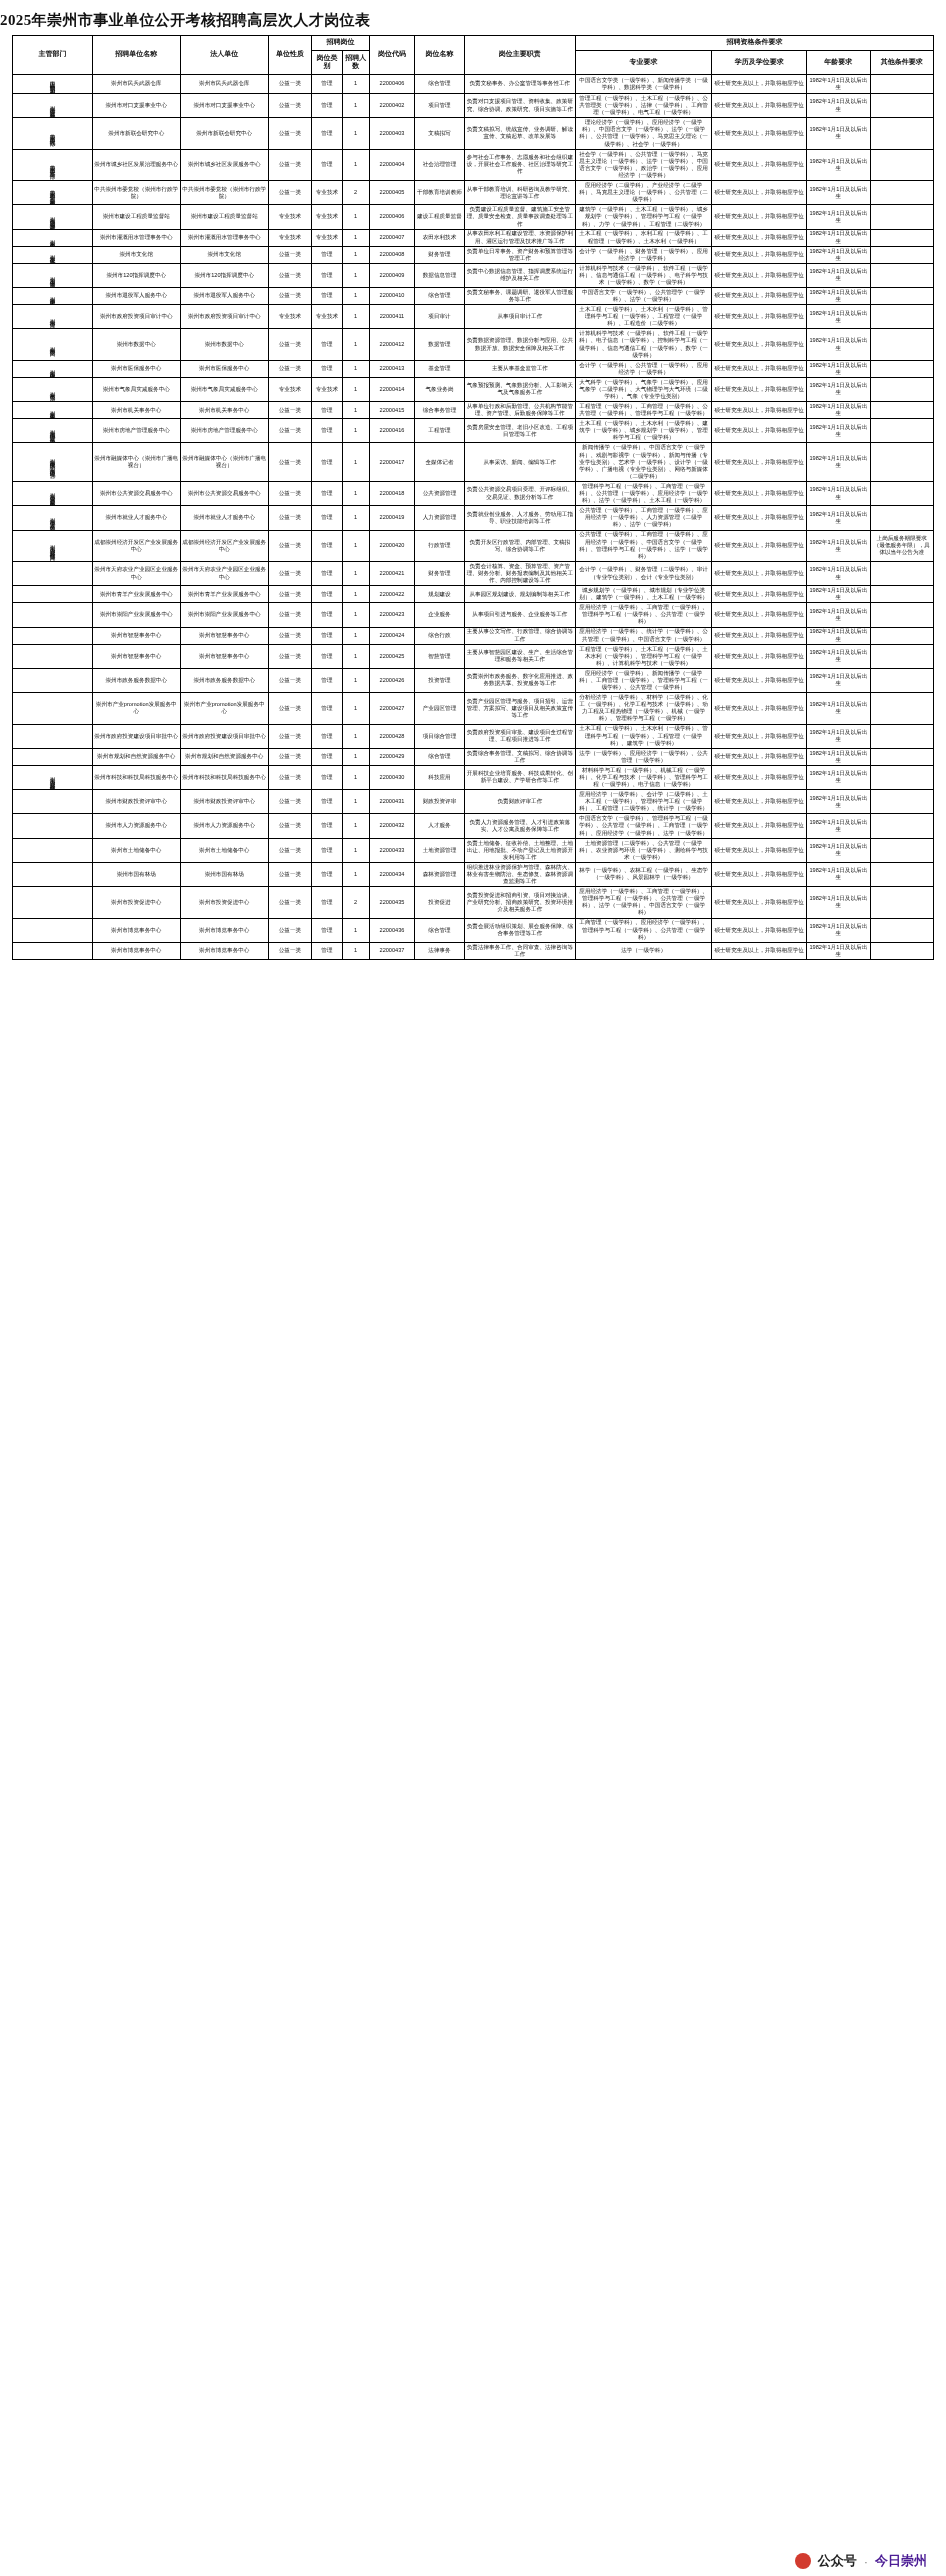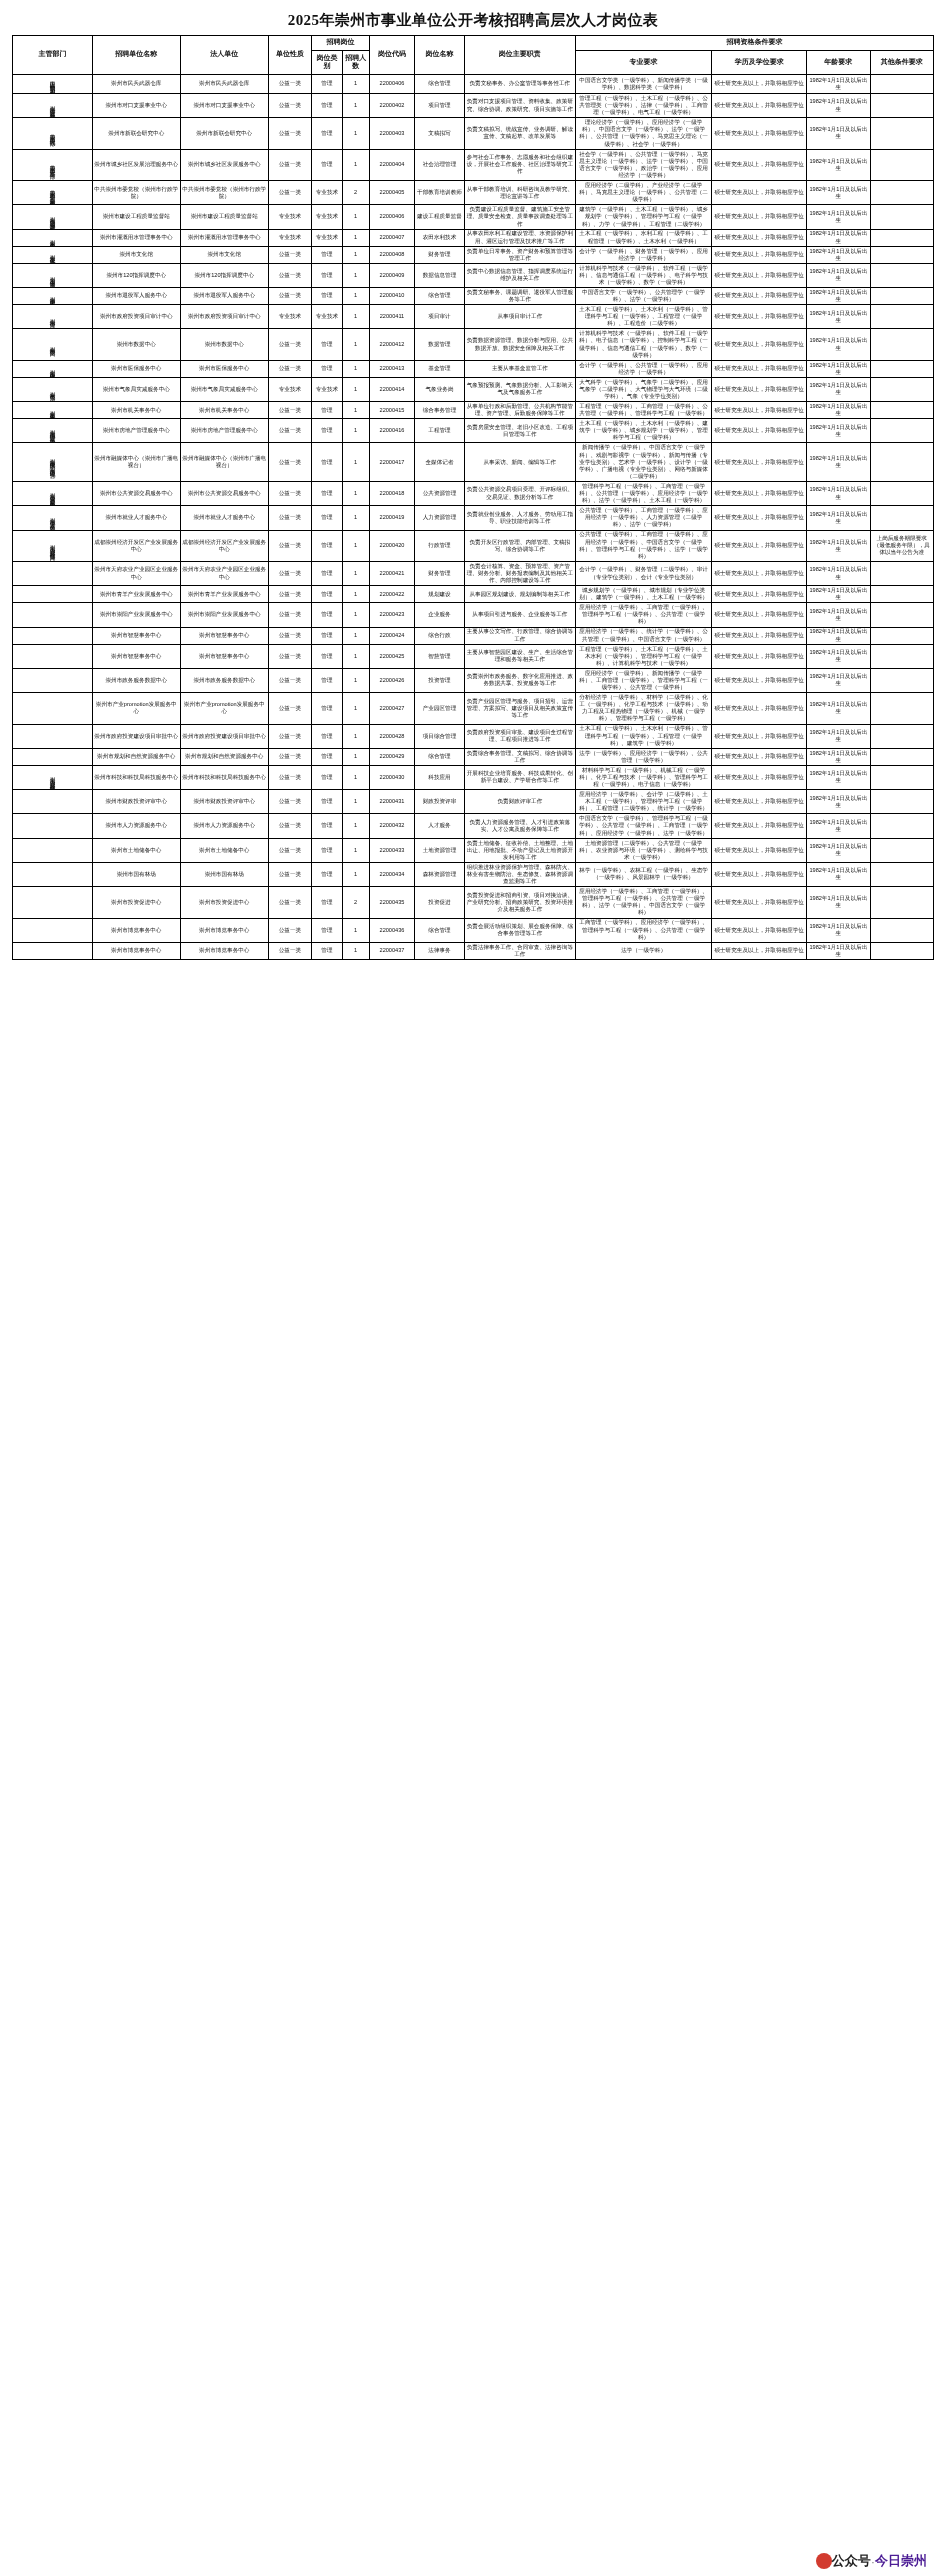--- a/index.html
+++ b/index.html
@@ -4,21 +4,21 @@
 <style>
   html,body{margin:0;padding:0;background:#ffffff;}
   body{
     width:946px;
     font-family:"Liberation Sans","DejaVu Sans",sans-serif;
     color:#111;
     -webkit-font-smoothing:antialiased;
   }
   #page{width:946px;min-height:2576px;position:relative;background:#fff;padding-top:3.5px;box-sizing:border-box;}
   .title{
-    text-align:center;
+    text-align:left;
     font-weight:bold;
     font-size:15px;
     letter-spacing:0.4px;
     padding:7px 0 5.3px 0;
     font-family:"Liberation Serif","DejaVu Serif",serif;
   }
   table.grid{
     border-collapse:collapse;
     width:922px;
     margin:0 auto;
@@ -67,21 +67,21 @@
     left:0;right:0;bottom:0;
     height:30px;
     background:#fff;
     display:flex;
     align-items:center;
     justify-content:flex-end;
     padding-right:19px;
     box-sizing:border-box;
   }
   .wm{
-    display:flex;align-items:center;
+    display:flex;align-items:center;gap:7px;
     font-size:13px;font-weight:bold;color:#222;
   }
   .wm .dot{
     width:16px;height:16px;border-radius:50%;
     background:#d23b2f;display:inline-block;
   }
   .wm .sep{color:#888;font-weight:normal;}
   .wm .red{color:#4c1d95;}
 </style>
 </head>

